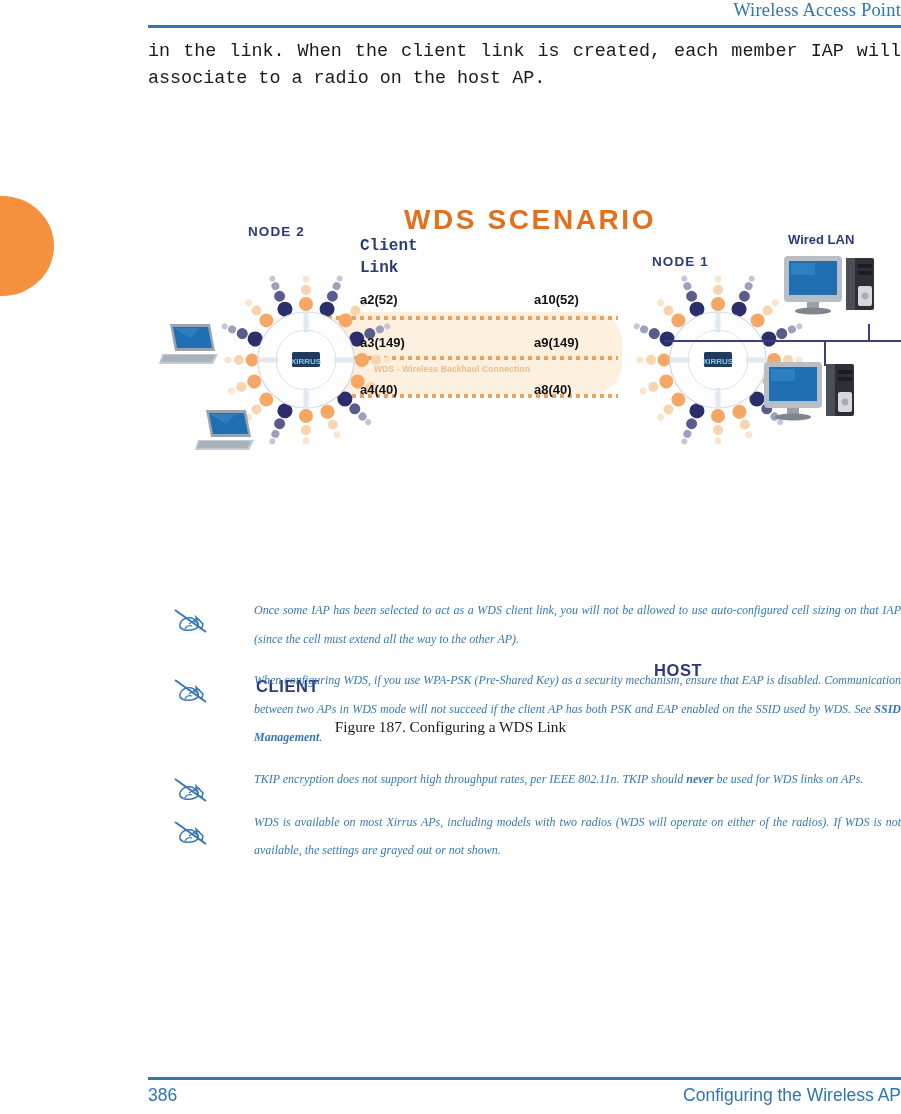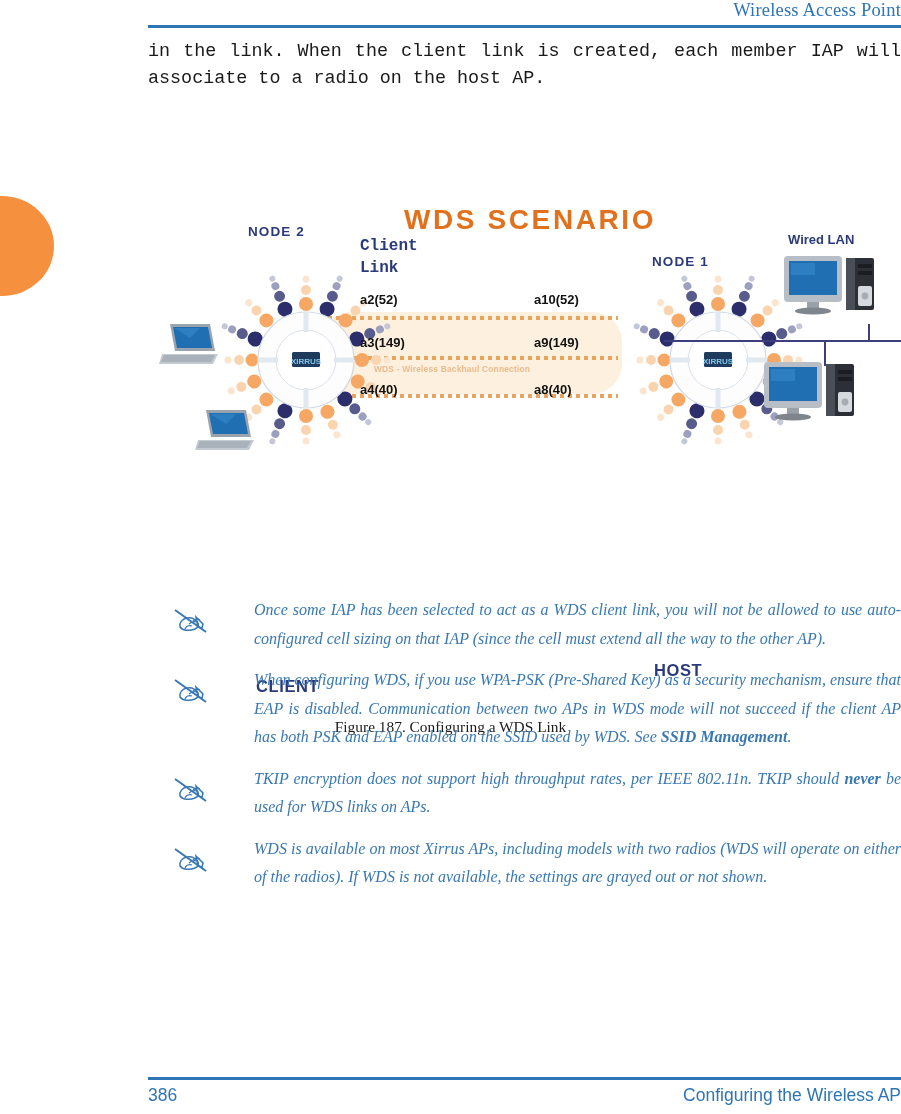--- a/index.html
+++ b/index.html
@@ -233,21 +233,21 @@
     position: absolute;
     left: 24px;
     top: 9px;
     width: 40px;
     height: 30px;
   }
   .note .note-text {
     margin-left: 106px;
     font-family: "Liberation Serif", serif;
     font-style: italic;
-    font-size: 16px;
+    font-size: 12px;
     line-height: 28.5px;
     color: #3878B4;
     text-align: justify;
     text-justify: inter-word;
   }
   .note .note-text b { font-weight: bold; font-style: italic; }
 
   
   .footer-rule {
     position: absolute;

